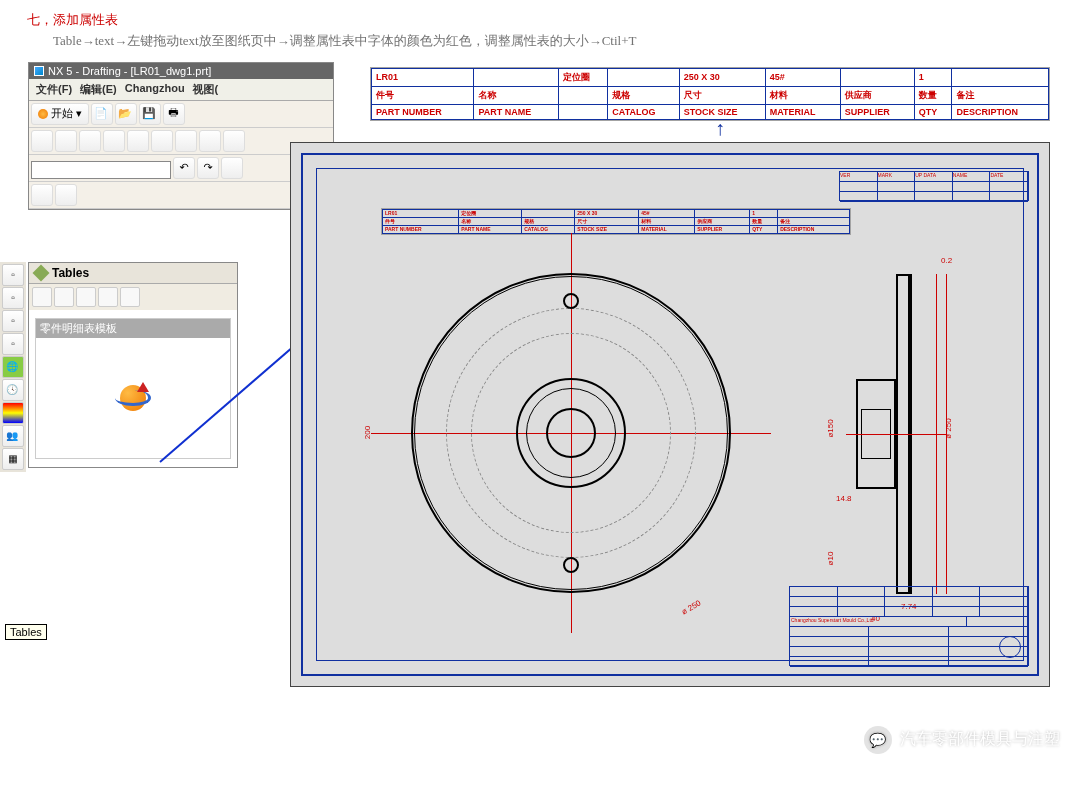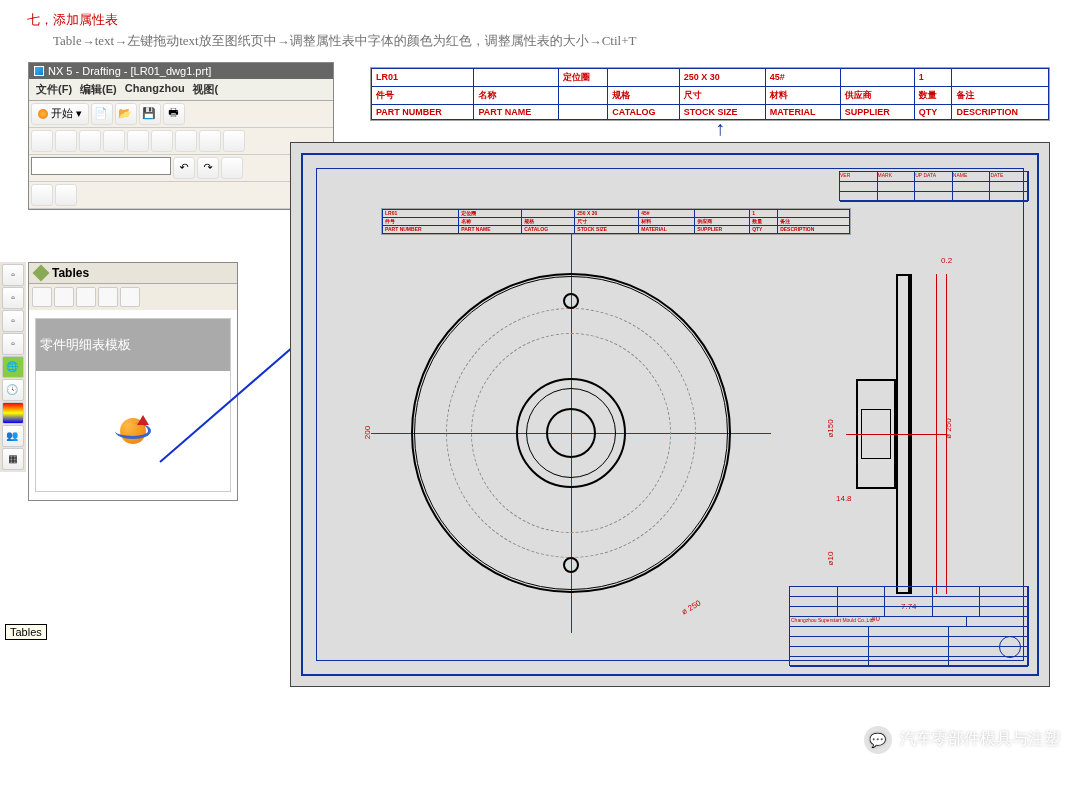--- a/index.html
+++ b/index.html
@@ -9,35 +9,35 @@
     .heading-title { color: #c00; }
     .body-text { color: #737373; }
 
     .figure-area { position: relative; width: 1080px; height: 700px; }
 
     .nx-window { position: absolute; left: 0; top: 0; width: 306px; background: #e8e8e0; border: 1px solid #888; margin-left: 28px; }
     .nx-title { background: #666; color: #fff; font-size: 11px; padding: 2px 5px; display: flex; align-items: center; gap:4px;}
     .nx-title .cube{width:10px;height:10px;background:linear-gradient(135deg,#4af,#08c);border:1px solid #fff;}
     .nx-menu { background: #f0f0e8; border-bottom: 1px solid #aaa; padding: 2px 4px; font-size: 11px; color: #333; display:flex; gap:2px; }
     .nx-menu span{padding:1px 3px;font-weight:bold;}
-    .nx-toolbar { background: #f4f0e8; border-bottom: 1px solid #ccc; padding: 2px; display: flex; gap: 2px; flex-wrap: wrap; align-items:flex-start;}
+    .nx-toolbar { background: #f4f0e8; border-bottom: 1px solid #ccc; padding: 2px; display: flex; gap: 2px; flex-wrap: wrap; align-items:flex-end;}
     .tb-btn { width: 22px; height: 22px; border: 1px solid #ddd; background: linear-gradient(#fff,#eee); border-radius:3px; display:flex;align-items:center;justify-content:center;font-size:11px;}
     .tb-btn.wide{width:auto;padding:0 6px;gap:3px;}
     .nx-dropdown{background:#fff;border:1px solid #888;width:140px;height:18px;font-size:10px;display:flex;align-items:center;padding:0 2px;}
     .vert-toolbar{position:absolute;left:0;top:200px;width:26px;display:flex;flex-direction:column;gap:1px;background:#e8e4da;padding:2px;}
     .vtb{width:22px;height:22px;border:1px solid #ccc;background:linear-gradient(#fff,#eee);border-radius:2px;font-size:10px;display:flex;align-items:center;justify-content:center;}
 
     .tables-panel{position:absolute;left:28px;top:200px;width:210px;background:#fff;border:1px solid #888;}
     .panel-hdr{background:#e8e4da;border-bottom:1px solid #aaa;padding:3px 6px;display:flex;align-items:center;gap:5px;}
     .panel-hdr .diamond{width:12px;height:12px;background:#8a5;transform:rotate(45deg);}
     .panel-hdr b{font-size:12px;font-family:Arial;}
     .panel-tb{background:#f0ece2;padding:3px;display:flex;gap:2px;}
     .panel-tb .mini{width:20px;height:20px;border:1px solid #ccc;background:#f8f8f8;border-radius:2px;}
     .template-item{margin:8px 6px;border:1px solid #ccc;}
-    .template-hdr{background:#aaa;color:#fff;font-size:13px;padding:17px 4px;}
+    .template-hdr{background:#aaa;color:#fff;font-size:11px;padding:2px 4px;}
     .template-body{height:120px;display:flex;align-items:center;justify-content:center;}
     .template-label{text-align:center;font-size:12px;padding:4px;font-family:Arial;}
     .nx-icon{width:36px;height:36px;position:relative;}
     .nx-icon .globe{width:26px;height:26px;border-radius:50%;background:radial-gradient(circle at 30% 30%,#fb4,#e70);position:absolute;left:5px;top:5px;}
     .nx-icon .swoosh{position:absolute;width:36px;height:16px;border:3px solid #36c;border-radius:50%;top:10px;left:0;border-top:none;border-left:none;}
     .nx-icon .tri{position:absolute;right:2px;top:2px;width:0;height:0;border-left:6px solid transparent;border-right:6px solid transparent;border-bottom:10px solid #c22;}
 
     .tables-tooltip{position:absolute;left:5px;top:562px;background:#ffe;border:1px solid #000;font-size:11px;padding:1px 4px;font-family:Arial;}
 
     .attr-table{position:absolute;border:1px solid #a3a3a3;font-family:Arial;font-size:9px;font-weight:bold;}

